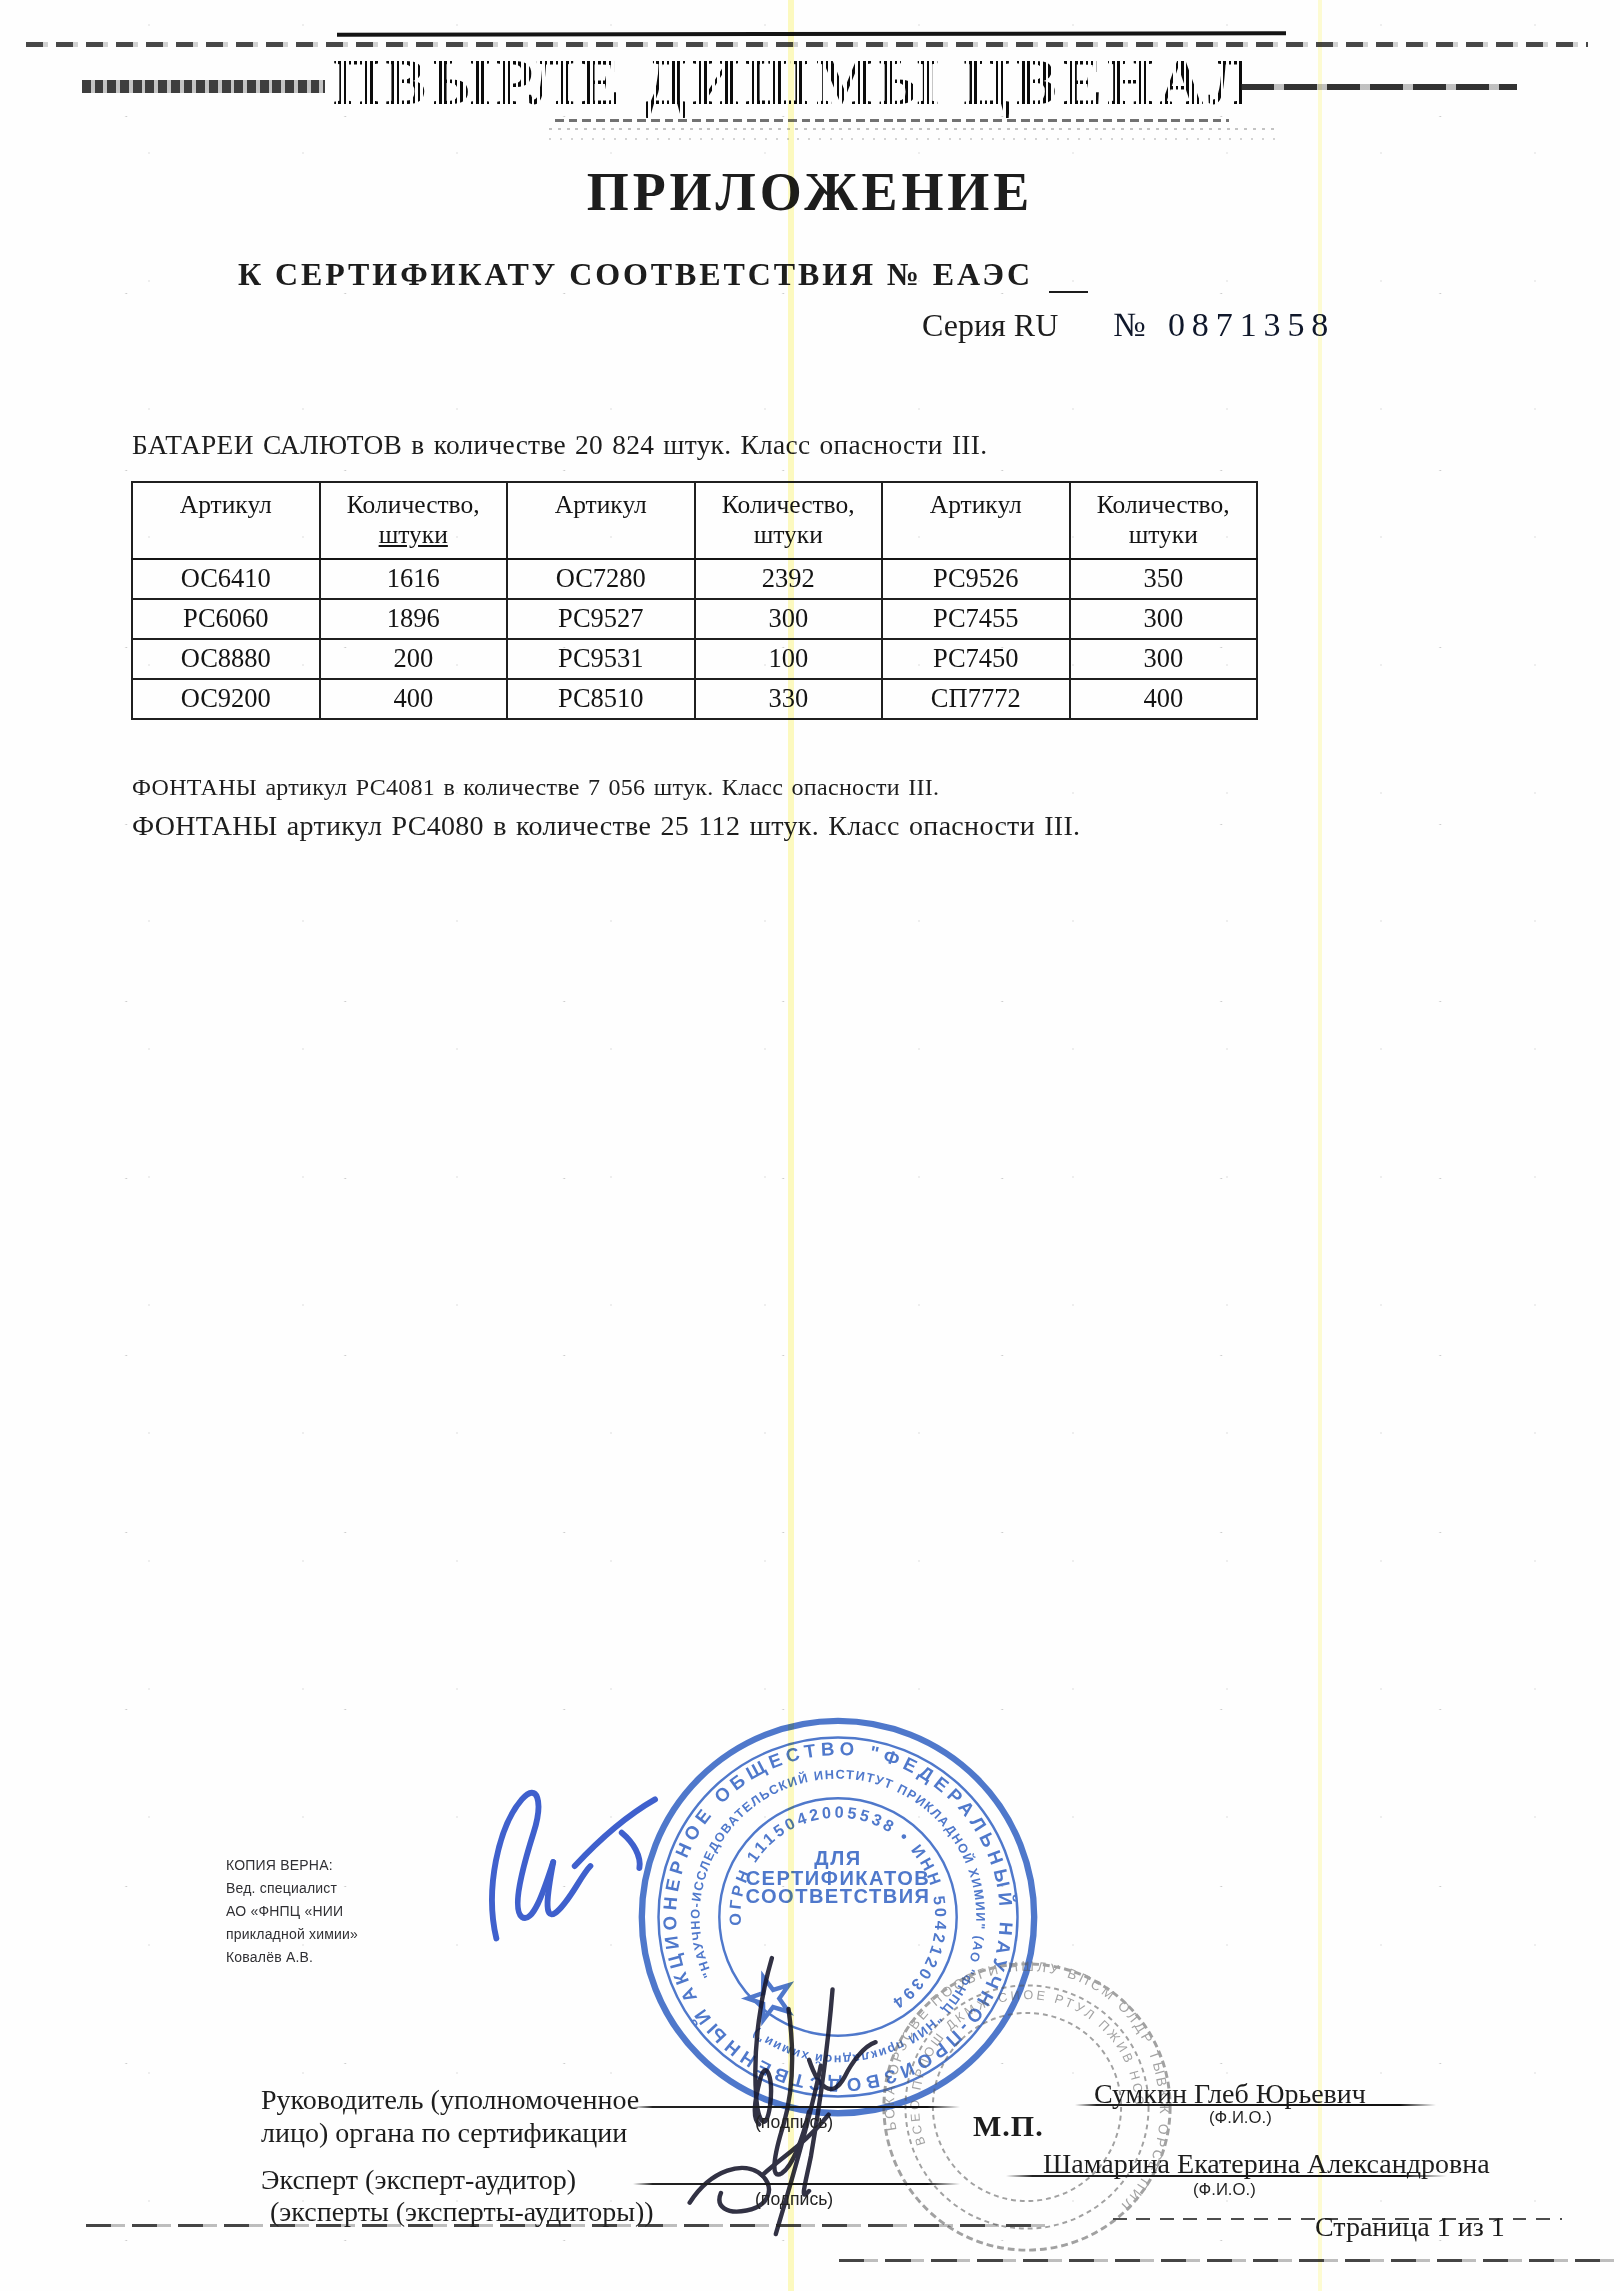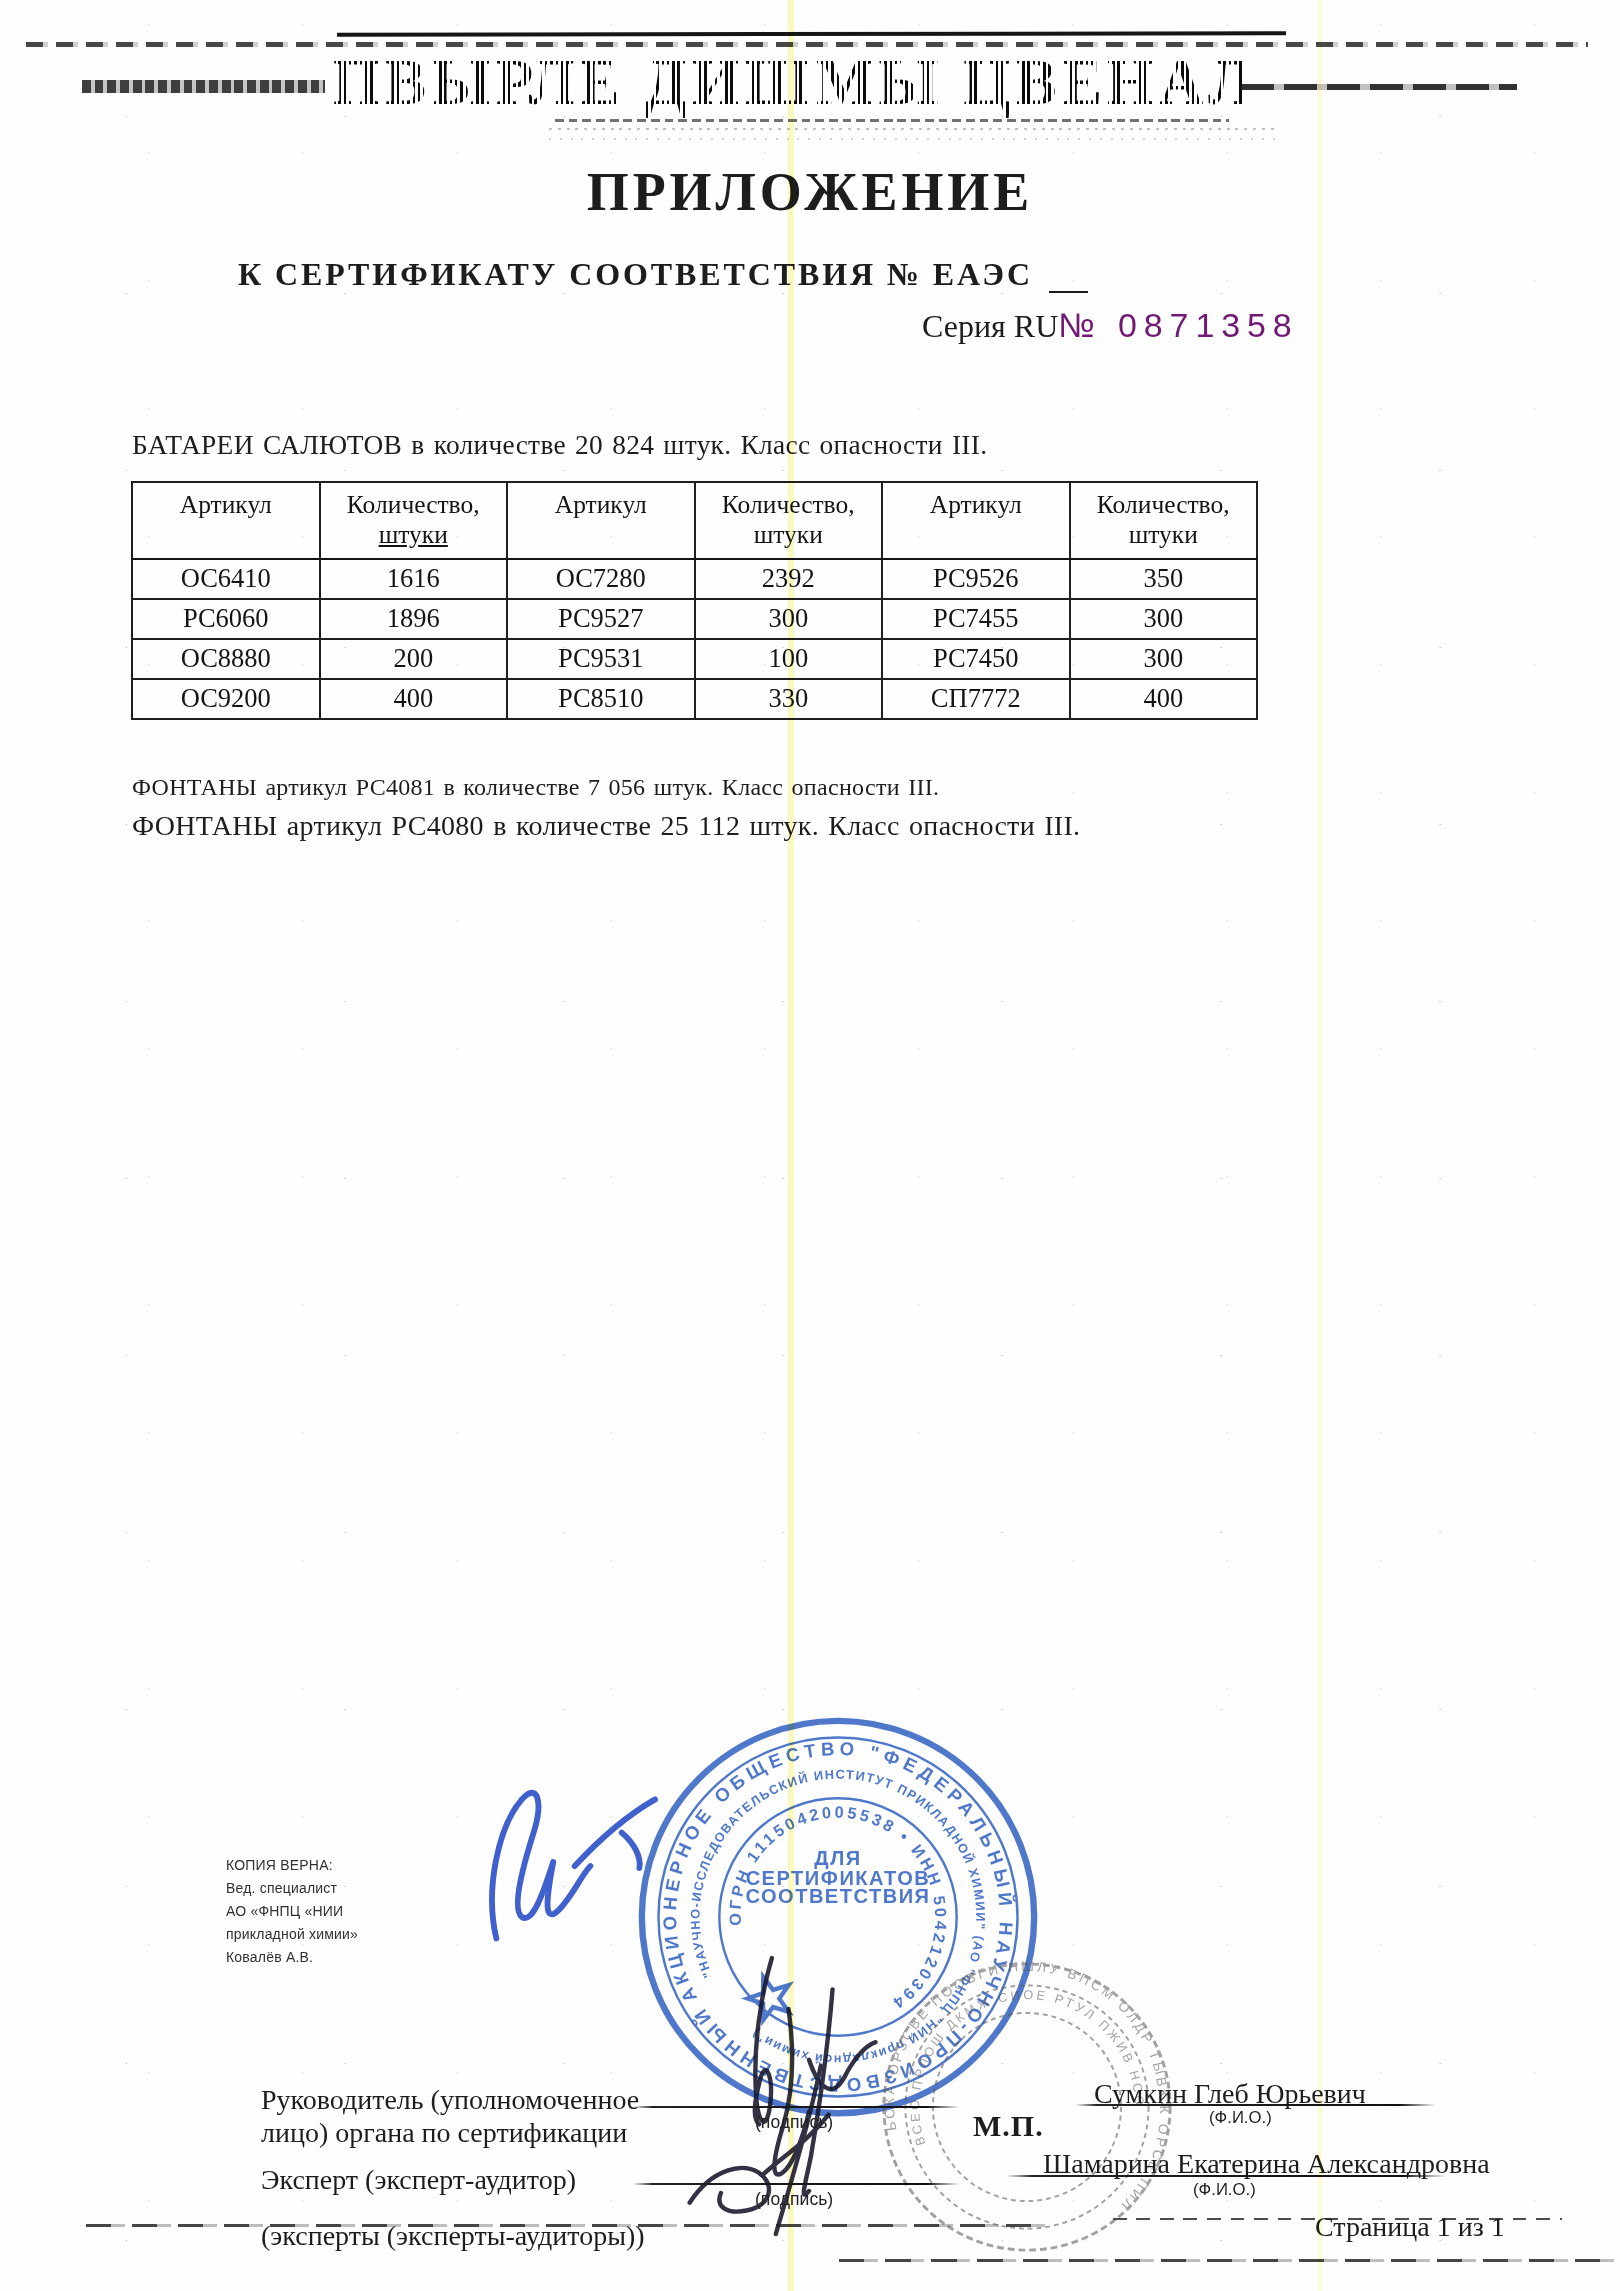--- a/index.html
+++ b/index.html
@@ -30,22 +30,22 @@
     background:repeating-linear-gradient(90deg,rgba(40,40,40,.55) 0 2.9px,transparent 2.9px 8.8px) top/100% 2px no-repeat,
                repeating-linear-gradient(90deg,rgba(40,40,40,.4) 0 2px,transparent 2px 10.8px) bottom/100% 2px no-repeat;}
   
   .doc-title{left:0;right:0;top:160px;text-align:center;font-size:54px;font-weight:700;
     letter-spacing:3.9px;transform:scaleY(1.03);}
   .cert-line{left:238px;top:256px;font-size:32px;white-space:nowrap;display:flex;align-items:baseline;}
   .cert-bold{font-weight:700;letter-spacing:2.9px;}
   .lead-u{display:inline-block;width:39px;margin-left:15.7px;border-bottom:2px solid #1c1c1c;align-self:stretch;}
   .cert-no{font-size:30px;font-weight:600;letter-spacing:1.5px;border-bottom:2px solid #1c1c1c;padding:0 4.9px 2px 4.9px;}
   .series-line{left:922px;top:306px;font-size:32px;display:flex;align-items:baseline;white-space:nowrap;}
-  .serial-no{font-family:Liberation Sans, sans-serif;font-size:34px;
-    letter-spacing:6.9px;color:#701a75;}
+  .serial-no{margin-left:55px;font-family:Liberation Serif, serif;font-size:34px;
+    letter-spacing:6.9px;color:#0f172a;}
   
   .body-line{font-size:27.4px;letter-spacing:0.3px;word-spacing:2px;white-space:nowrap;}
   .batteries{left:132px;top:430px;}
   .fount1{left:132px;top:774px;font-size:24px;}
   .fount2{left:132px;top:810px;font-size:28px;}
   
   table.goods{position:absolute;left:131px;top:481px;width:1127px;border-collapse:collapse;
     table-layout:fixed;font-size:26.5px;}
   .goods th,.goods td{border:2px solid #1f1f1f;text-align:center;font-weight:400;color:#141414;}
   .goods{border:2.9px solid #171717;}
@@ -228,21 +228,21 @@
       <path d="M210,40 C206,90 200,140 188,210 C182,240 176,258 186,246"></path>
       <path d="M64,258 C86,224 120,214 138,230 C152,244 144,262 122,266 C102,270 90,262 96,248"></path>
       <path d="M138,230 C160,210 184,196 206,168"></path>
       <path d="M198,118 C188,168 170,230 152,290"></path>
     </g>
   </svg>
 
   <div class="abs role" style="left:261px;top:2084px;">Руководитель (уполномоченное</div>
   <div class="abs role" style="left:261px;top:2117px;">лицо) органа по сертификации</div>
   <div class="abs role" style="left:261px;top:2164px;">Эксперт (эксперт-аудитор)</div>
-  <div class="abs role" style="left:261px;top:2196px;margin-top:24px;">(эксперты (эксперты-аудиторы))</div>
+  <div class="abs role" style="left:270px;top:2196px;">(эксперты (эксперты-аудиторы))</div>
 
   <div class="sig-line" style="left:633px;top:2106px;width:327px;"></div>
   <div class="small-label" style="left:755px;top:2112px;">(подпись)</div>
   <div class="sig-line" style="left:633px;top:2183px;width:327px;"></div>
   <div class="small-label" style="left:755px;top:2189px;">(подпись)</div>
 
   <div class="abs mp">М.П.</div>
 
   <div class="abs name" style="left:1094px;top:2078px;">Сумкин Глеб Юрьевич</div>
   <div class="sig-line" style="left:1075px;top:2104px;width:361px;"></div>

